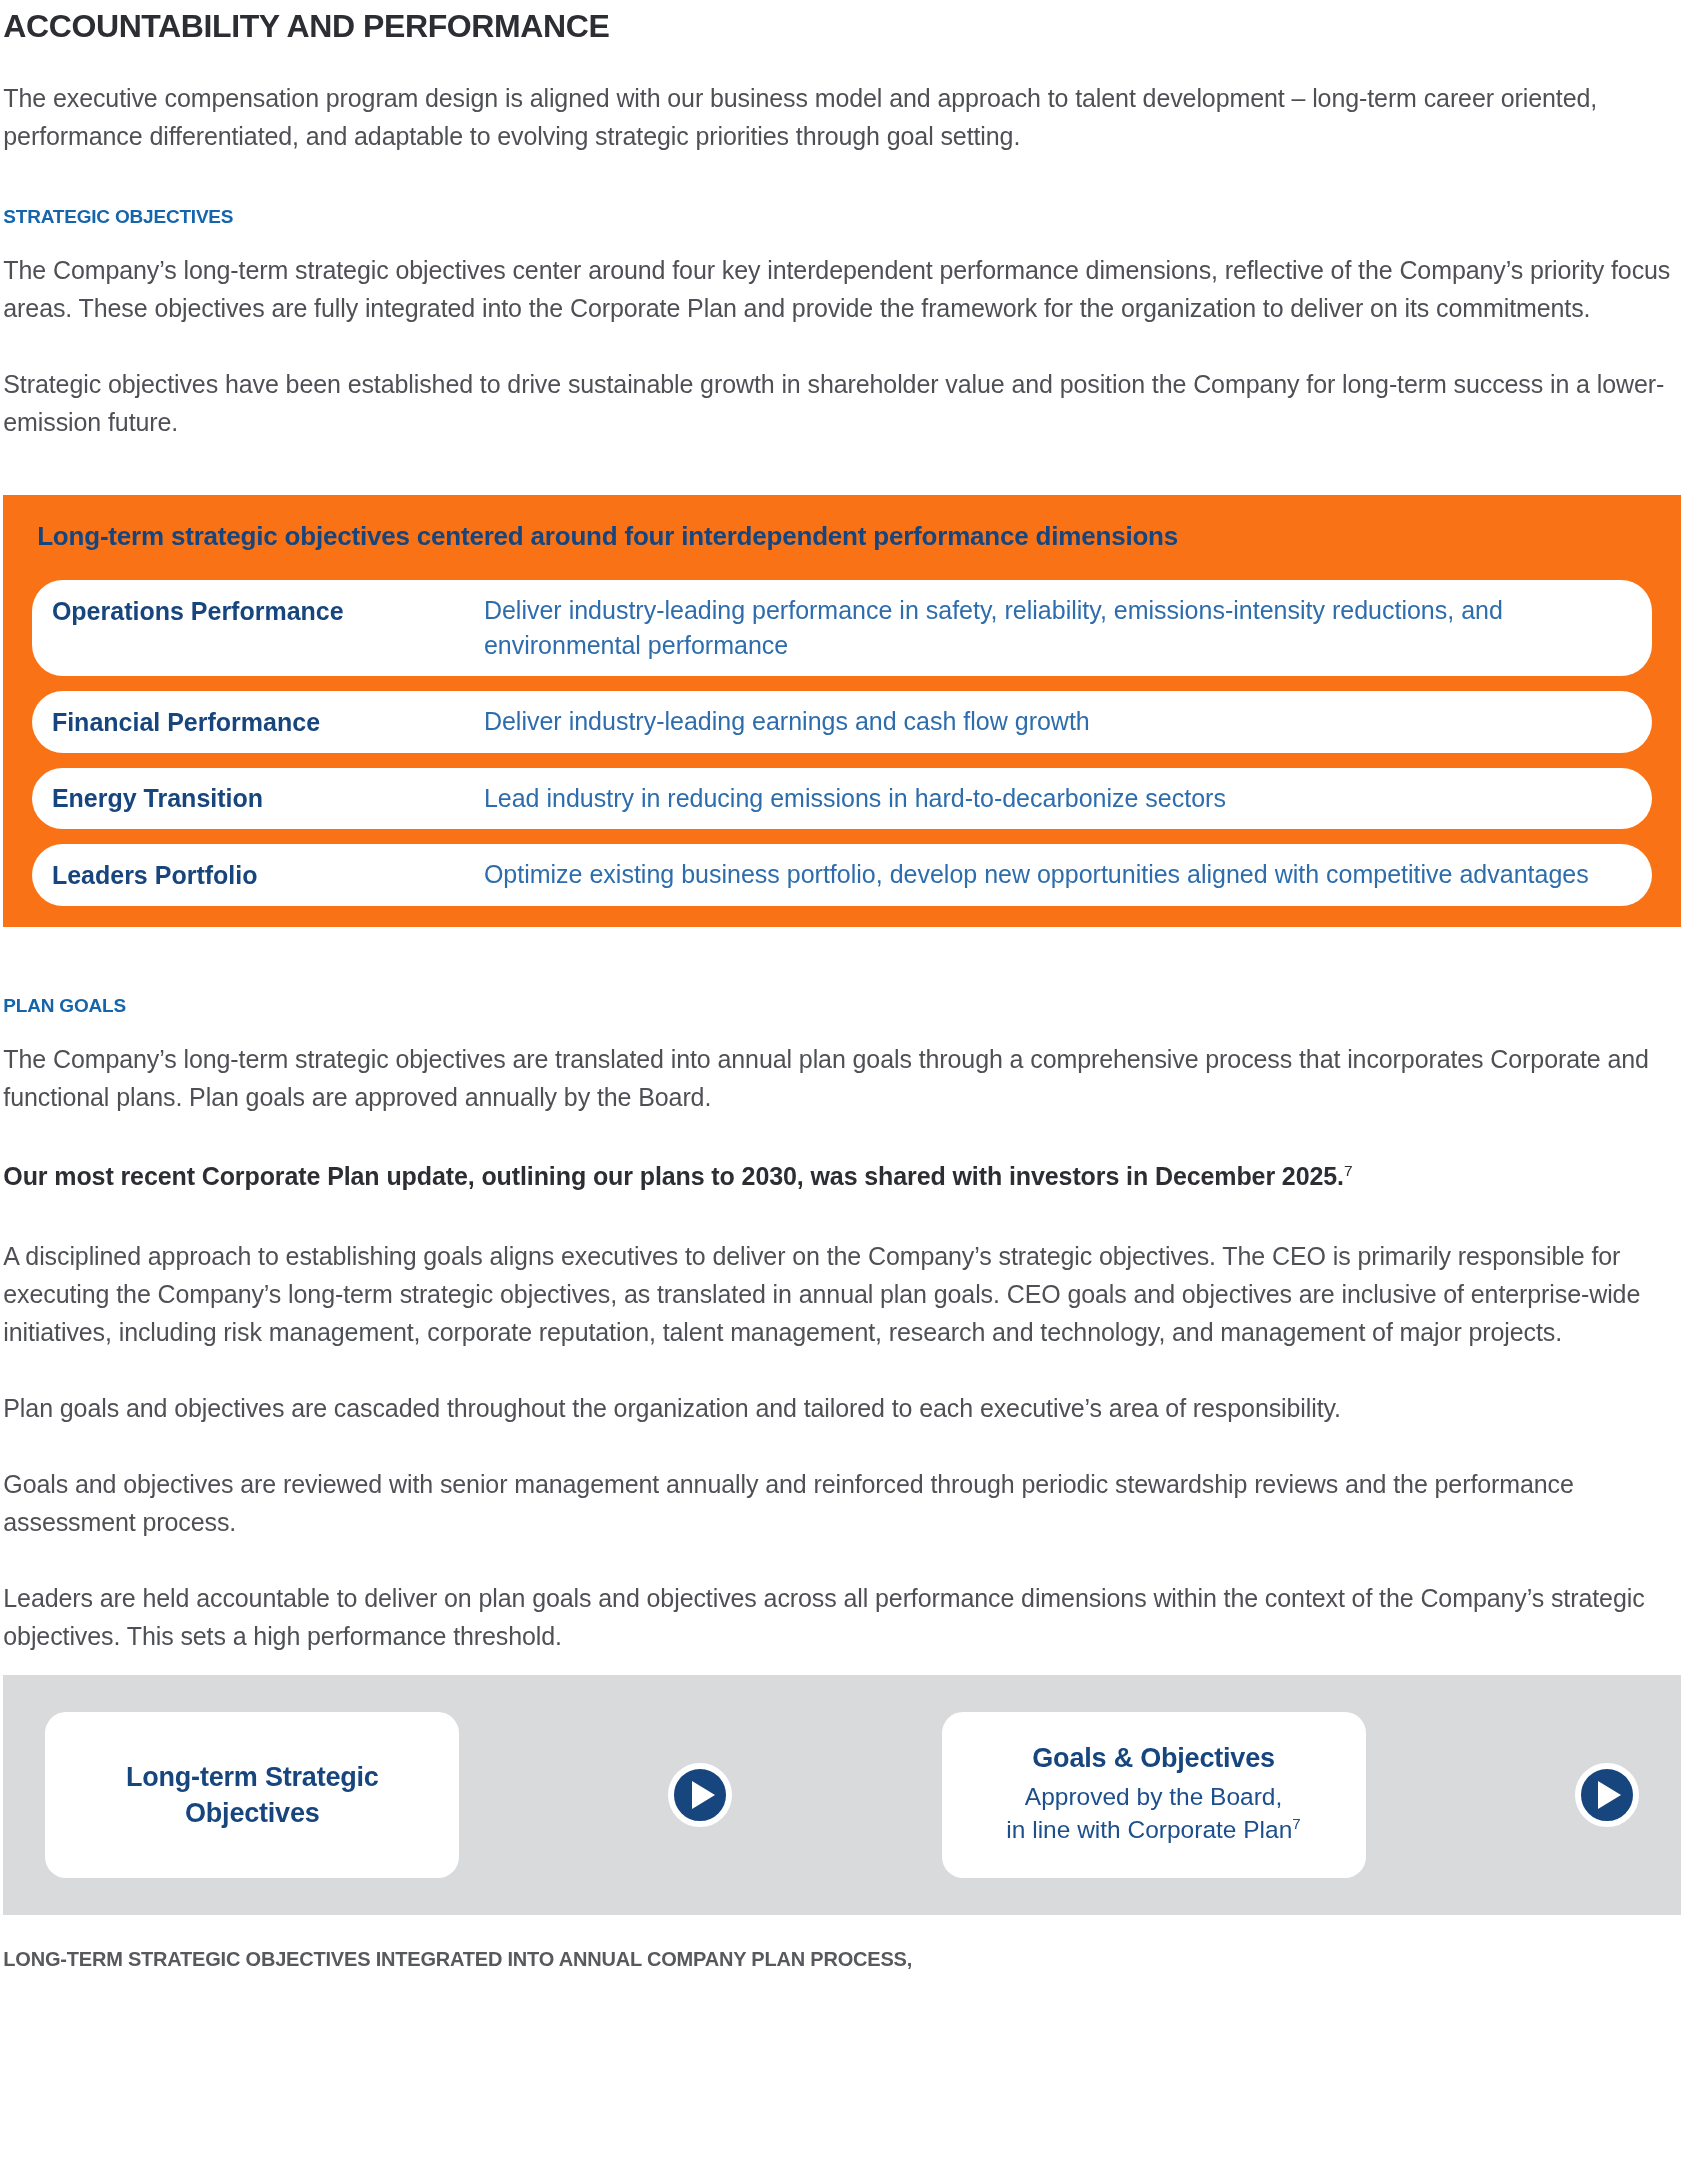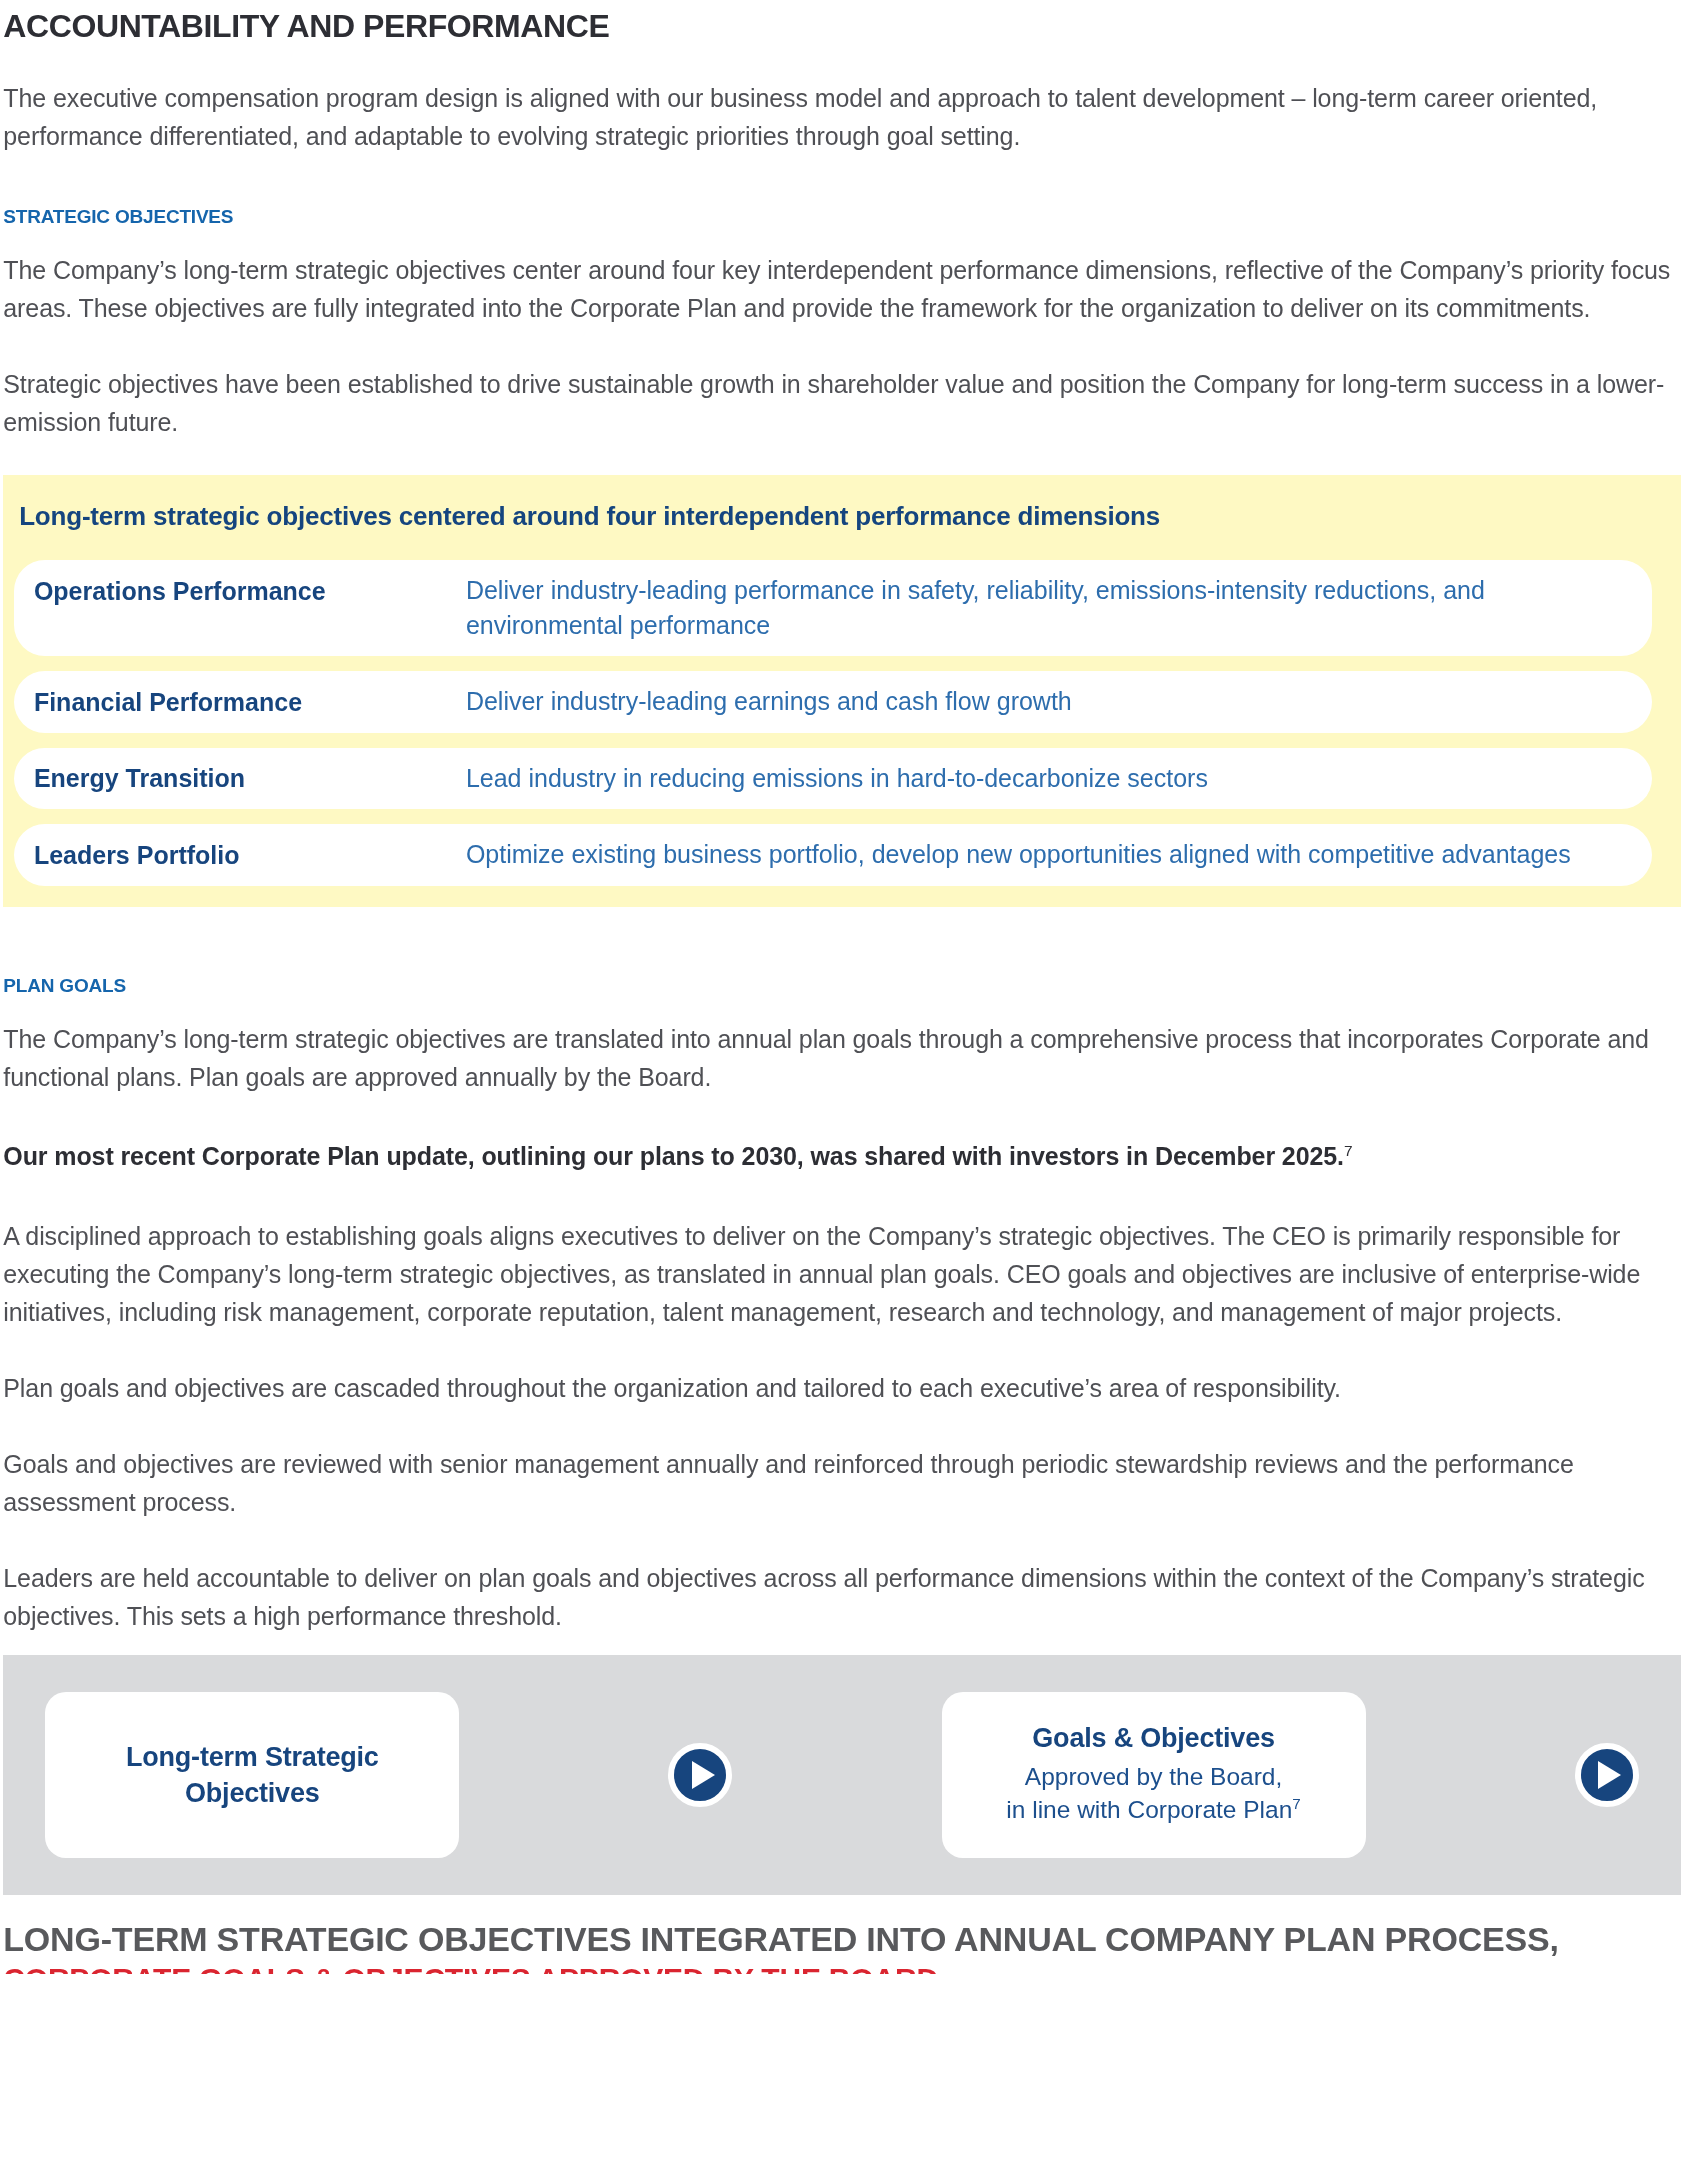--- a/index.html
+++ b/index.html
@@ -35,23 +35,23 @@
   .para.mt-sm { margin-top:23px; }
   .para.bold-line {
     font-weight:700; color:#2d2e34; margin-top:41px;
   }
   sup.fn {
     font-size:0.62em; font-weight:400; vertical-align:baseline;
     position:relative; top:-0.55em;
   }
   
   .obj-panel {
-    margin-top:34px;
-    background:#fef9c3;
-    padding:23px 29px 21px 11px;
+    margin-top:54px;
+    background:#f97316;
+    padding:23px 29px 21px 29px;
   }
   .obj-panel-heading {
     font-size:26px; font-weight:700; color:#15457f;
     letter-spacing:-0.2px;
     margin:3.3px 0 28px 4.9px;
   }
   .obj-rows { display:flex; flex-direction:column; gap:14.7px; }
   .obj-row {
     background:#ffffff;
     border-radius:31px;
@@ -113,21 +113,21 @@
   .arrow-tri {
     width:0; height:0;
     border-left:23px solid #ffffff;
     border-top:14px solid transparent;
     border-bottom:14px solid transparent;
     margin-left:6.5px;
   }
   
   .caption { margin-top:24.5px; }
   .caption-line1 {
-    font-size:34px; font-weight:700; color:#58595c;
+    font-size:20px; font-weight:700; color:#58595c;
     letter-spacing:-0.2px; line-height:40px;
   }
   .caption-line2 {
     font-size:30px; font-weight:700; color:#da2530;
     letter-spacing:-0.2px; line-height:40px;
   }
 </style>
 </head>
 <body>
 

